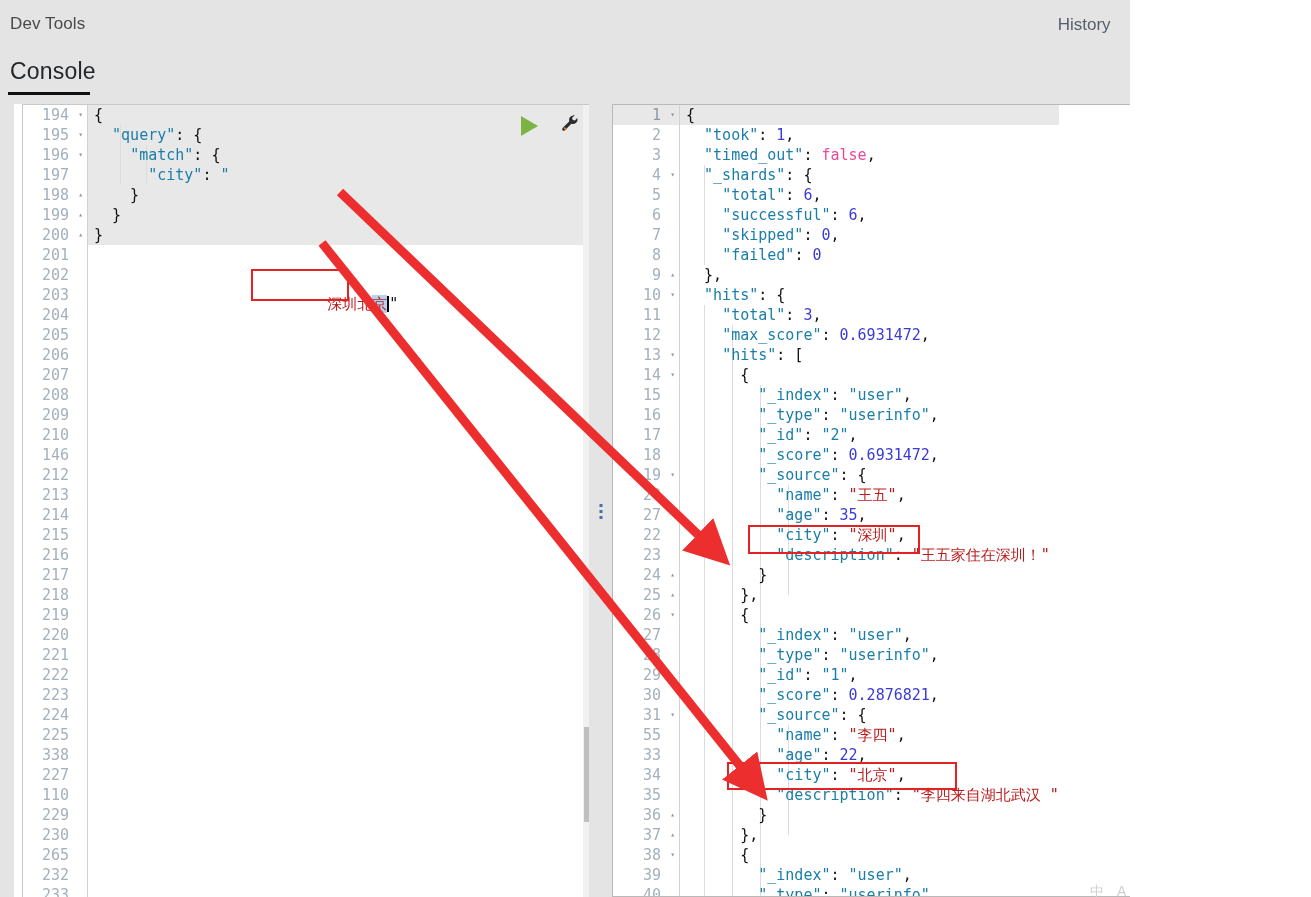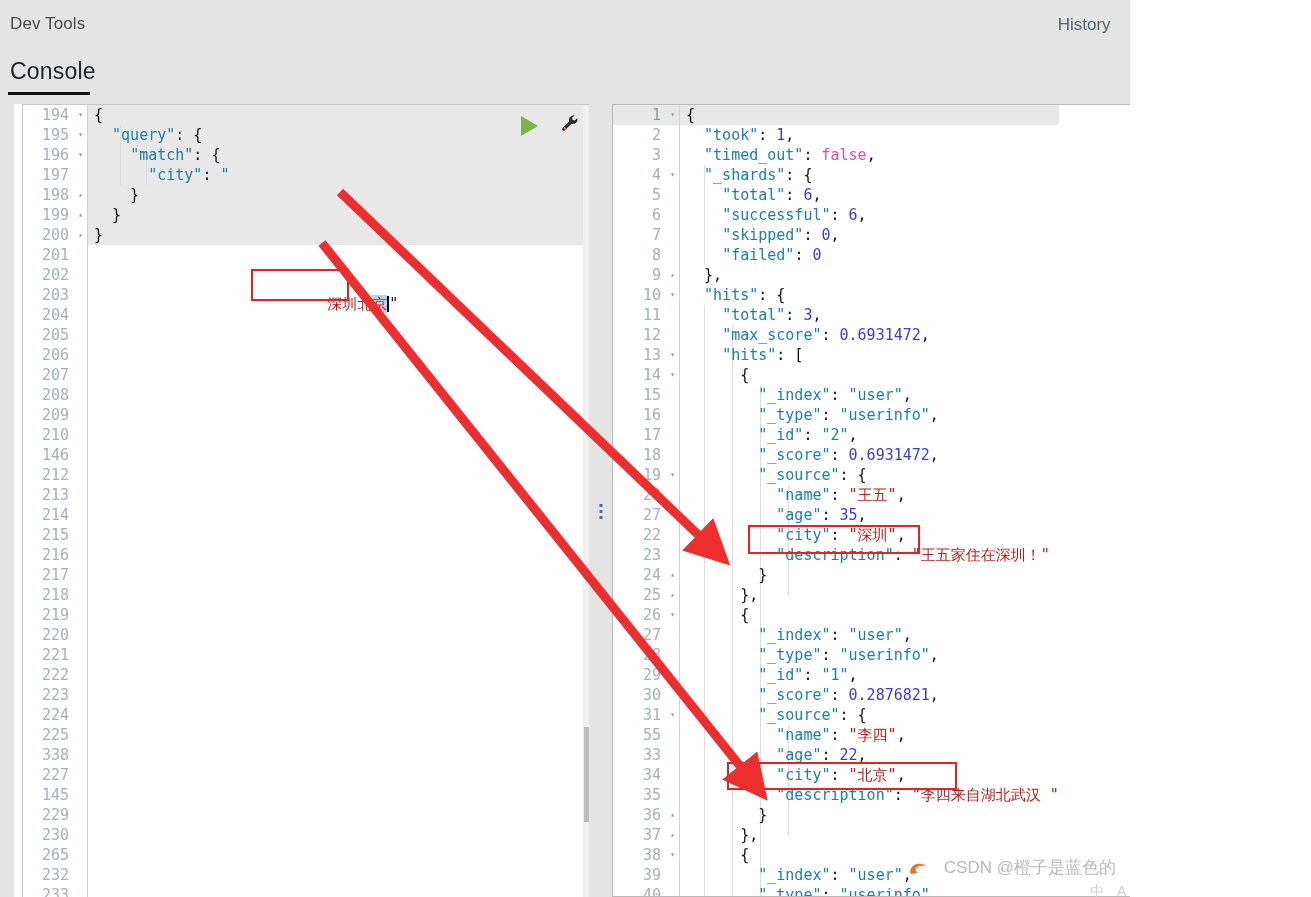--- a/index.html
+++ b/index.html
@@ -305,21 +305,21 @@
           <div class="gline">218</div>
           <div class="gline">219</div>
           <div class="gline">220</div>
           <div class="gline">221</div>
           <div class="gline">222</div>
           <div class="gline">223</div>
           <div class="gline">224</div>
           <div class="gline">225</div>
           <div class="gline">338</div>
           <div class="gline">227</div>
-          <div class="gline">145</div>
+          <div class="gline">110</div>
           <div class="gline">229</div>
           <div class="gline">230</div>
           <div class="gline">265</div>
           <div class="gline">232</div>
           <div class="gline">233</div>
         </div>
       <div class="codearea-l">
         <div class="hl-block"></div>
         <div class="indent-guide" style="left:32px; top:20px; height:60px;"></div>
         <div class="indent-guide" style="left:58px; top:40px; height:40px;"></div>
@@ -421,28 +421,20 @@
   <svg class="arrows">
     <defs>
       <marker id="ah" markerWidth="5" markerHeight="5" refX="2.2" refY="2.5" orient="auto">
         <path d="M0,0 L5,2.5 L0,5 z" fill="#ed2e2e"></path>
       </marker>
     </defs>
     <line id="arr0" stroke="#ed2e2e" stroke-width="9" marker-end="url(#ah)" x1="340" y1="192" x2="712" y2="548"></line>
     <line id="arr1" stroke="#ed2e2e" stroke-width="9" marker-end="url(#ah)" x1="322" y1="243" x2="752" y2="781"></line>
   </svg>
 
-  <div class="watermark">
-    <span class="wm-logo">
-      <svg width="30" height="20" viewBox="0 0 30 20" aria-hidden="true">
-        <path d="M3 16c-2-4 1-9 6-10 4-.8 8 .4 9 2-3-.6-7-.4-9 1-2 1.4-2 4 .6 5.4-2.4.8-5 1-6.6 1.6z" fill="#f26b24"></path>
-      </svg>
-    </span>
-    <span>CSDN @橙子是蓝色的</span>
-  </div>
 
   <div class="taskbar-peek">
     <span>中</span>
     <span>A</span>
     <span>▮</span>
     <span>▤</span>
     <span>▣</span>
     <span>第</span>
     <span>••</span>
   </div>

